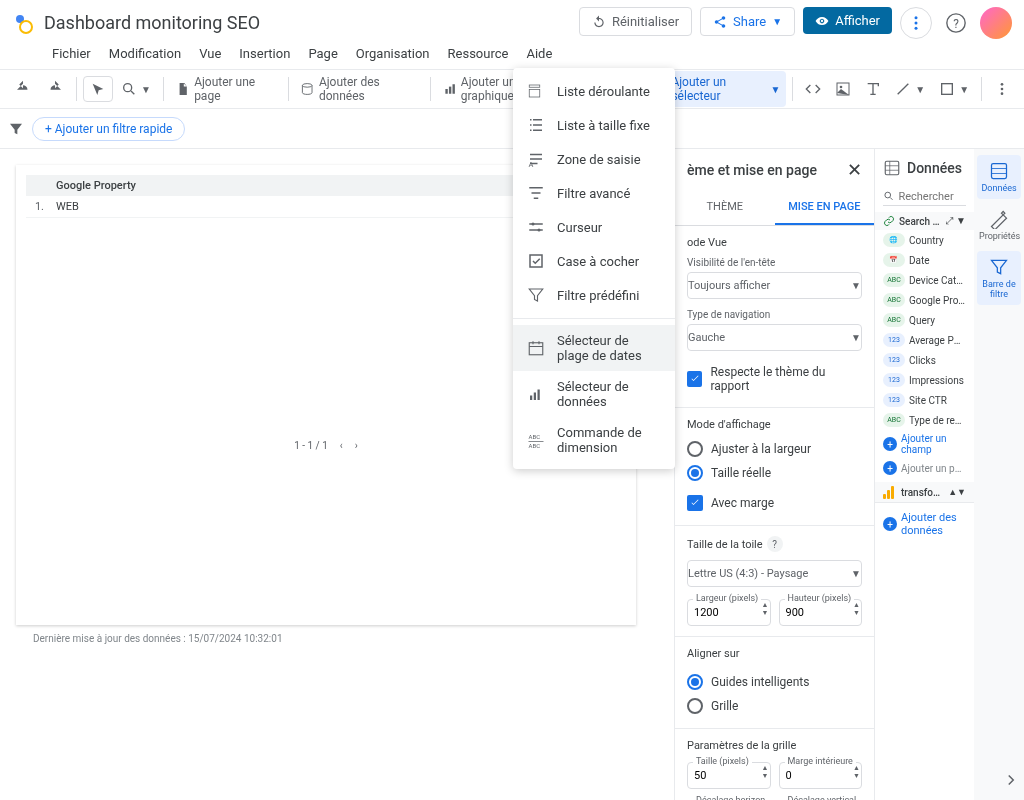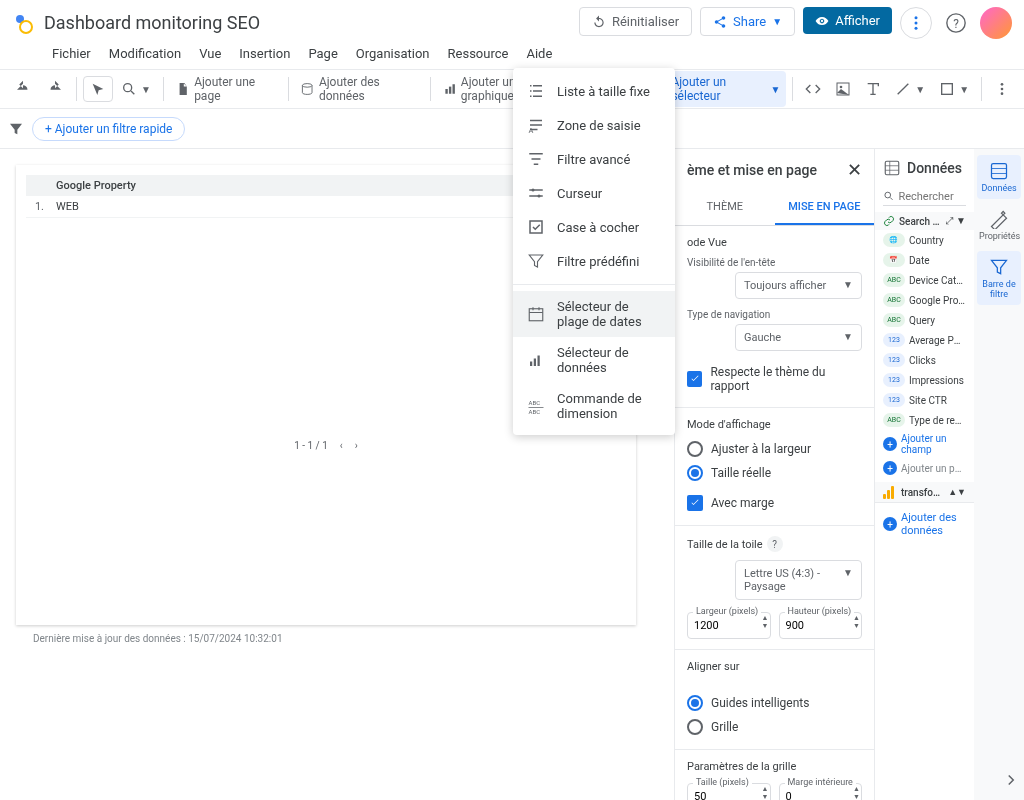--- a/index.html
+++ b/index.html
@@ -50,21 +50,21 @@
 .last-upd { font-size: 10px; color: #80868b; margin-top: 8px; padding-left: 17px; }
 
 
 .panel { width: 200px; border-left: 1px solid #e8eaed; display: flex; flex-direction: column; overflow-y: auto; font-size: 12px; }
 .panel-header { display: flex; align-items: center; justify-content: space-between; padding: 10px 12px; font-weight: 500; font-size: 14px; }
 .panel-tabs { display: flex; border-bottom: 1px solid #dadce0; }
 .panel-tab { flex: 1; text-align: center; padding: 10px 4px; font-size: 11px; color: #5f6368; cursor: pointer; }
 .panel-tab.active { color: #1a73e8; border-bottom: 2px solid #1a73e8; font-weight: 500; }
 .section { padding: 10px 12px; border-bottom: 1px solid #e8eaed; }
 .section-label { font-size: 10px; color: #5f6368; margin-bottom: 4px; }
-.select { border: 1px solid #dadce0; border-radius: 4px; padding: 6px 8px; font-size: 11px; color: #5f6368; display: flex; justify-content: space-between; align-items: flex-start; cursor: pointer; margin-left: 48px; }
+.select { border: 1px solid #dadce0; border-radius: 4px; padding: 6px 0; font-size: 11px; color: #5f6368; display: flex; justify-content: space-between; align-items: center; cursor: pointer; }
 .select .caret { font-size: 10px; }
 .check-row, .radio-row { display: flex; align-items: center; gap: 8px; font-size: 12px; padding: 4px 0; cursor: pointer; }
 .checkbox { width: 16px; height: 16px; border-radius: 2px; background: #1a73e8; display: flex; align-items: center; justify-content: center; }
 .checkbox svg { fill: #fff; width: 12px; height: 12px; }
 .radio { width: 16px; height: 16px; border: 2px solid #5f6368; border-radius: 50%; display: flex; align-items: center; justify-content: center; }
 .radio.on { border-color: #1a73e8; }
 .radio.on::after { content: ''; width: 8px; height: 8px; background: #1a73e8; border-radius: 50%; }
 .num-field-row { display: flex; gap: 8px; }
 .num-field { flex: 1; position: relative; }
 .num-field-label { position: absolute; top: -6px; left: 6px; background: #fff; padding: 0 3px; font-size: 9px; color: #5f6368; }
@@ -359,21 +359,21 @@
       <div class="select">
           <span>Lettre US (4:3) - Paysage</span>
           <span class="caret">▼</span>
         </div>
       <div class="num-field-row" style="margin-top:12px;">
         <div class="num-field"><div class="num-field-label">Largeur (pixels)</div><input class="num-input" value="1200" style=""><div class="stepper">▲<br>▼</div></div>
         <div class="num-field"><div class="num-field-label">Hauteur (pixels)</div><input class="num-input" value="900" style=""><div class="stepper">▲<br>▼</div></div>
       </div>
     </div>
     <div class="section">
-      <div style="font-size:11px;color:#3c4043;margin-bottom:18px;">Aligner sur</div>
+      <div style="font-size:11px;color:#3c4043;margin-bottom:10px;">Aligner sur</div>
       <div class="radio-row">
           <div class="radio on"></div>
           <span>Guides intelligents</span>
         </div>
       <div class="radio-row">
           <div class="radio"></div>
           <span>Grille</span>
         </div>
     </div>
     <div class="section">
@@ -487,20 +487,27 @@
         </svg><div>Propriétés</div></div>
     <div class="rail-item active"><svg width="20" height="20" viewBox="0 0 24 24">
           <path d="M3 4h18l-7 9v7l-4-2v-5z" fill="none" stroke="currentColor" stroke-width="1.5"></path>
         </svg><div>Barre de filtre</div></div>
   </div>
 </div>
 
 <div class="dropdown" id="dd">
     <div class="dd-item">
       <svg width="18" height="18" viewBox="0 0 24 24">
+        <rect x="3" y="4" width="14" height="3" fill="none" stroke="#5f6368"></rect>
+        <rect x="3" y="10" width="14" height="10" fill="none" stroke="#5f6368"></rect>
+      </svg>
+      <span>Liste déroulante</span>
+    </div>
+    <div class="dd-item">
+      <svg width="18" height="18" viewBox="0 0 24 24">
         <path d="M4 5h2M8 5h12M4 12h2M8 12h12M4 19h2M8 19h12" stroke="#5f6368" stroke-width="2"></path>
       </svg>
       <span>Liste à taille fixe</span>
     </div>
     <div class="dd-item">
       <svg width="18" height="18" viewBox="0 0 24 24">
         <path d="M4 6h16M4 12h16M4 18h10" stroke="#5f6368" stroke-width="2"></path>
         <text x="2" y="22" font-size="10" fill="#5f6368">A</text>
       </svg>
       <span>Zone de saisie</span>

